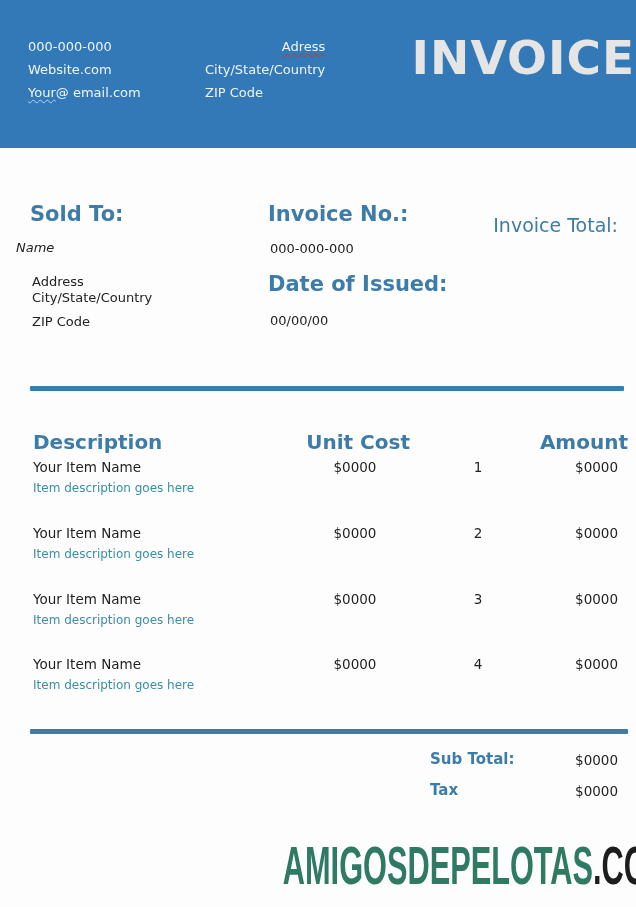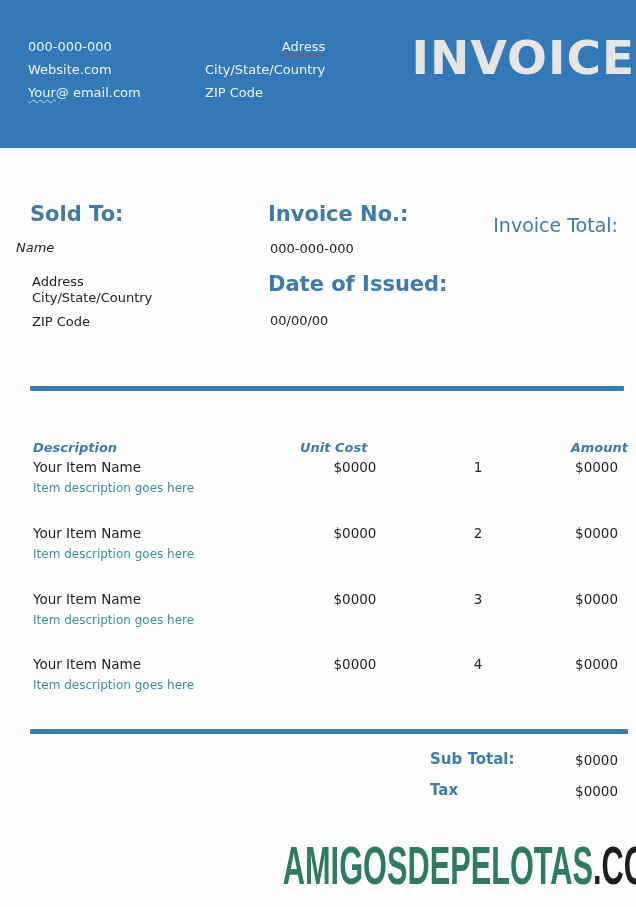--- a/index.html
+++ b/index.html
@@ -19,23 +19,23 @@
   
   .heading{position:absolute;font-size:21px;font-weight:700;color:var(--accent,#3d7ca8);white-space:nowrap;}
   .tline{position:absolute;font-size:13px;color:#222;white-space:nowrap;}
   .total-label{position:absolute;top:214px;right:18px;font-size:19px;font-weight:400;color:var(--accent,#3d7ca8);}
   .total-amount{position:absolute;top:242px;right:13px;font-size:41px;color:var(--total-blue,#3b82c4);letter-spacing:0px;}
   
   .divider{position:absolute;height:5px;background:var(--divider,#3a7dab);border-radius:1px;}
   .divider.d1{top:386px;left:30px;width:594px;}
   .divider.d2{top:729px;left:30px;width:598px;}
   
-  .col-h{position:absolute;top:440px;font-size:13px;font-weight:600;color:var(--accent,#3d7ca8);white-space:nowrap;font-style:italic;}
+  .col-h{position:absolute;top:430px;font-size:20px;font-weight:600;color:var(--accent,#3d7ca8);white-space:nowrap;}
   .ch-desc{left:33px;}
-  .ch-unit{left:300px;width:110px;text-align:left;}
+  .ch-unit{left:300px;width:110px;text-align:right;}
   .ch-qty{left:413px;width:130px;text-align:center;}
   .ch-amt{left:506px;width:122px;text-align:right;}
   .cell{position:absolute;font-size:13.5px;color:var(--text-dark,#1f1f1f);white-space:nowrap;}
   .c-name{left:33px;}
   .c-unit{left:300px;width:110px;text-align:center;}
   .c-qty{left:413px;width:130px;text-align:center;}
   .c-amt{left:498px;width:120px;text-align:right;}
   .c-desc{position:absolute;left:33px;font-size:12px;color:var(--desc-teal,#3a8fa0);white-space:nowrap;}
   
   .tot-label{position:absolute;left:430px;font-size:15px;font-weight:600;color:var(--accent,#3d7ca8);white-space:nowrap;}

